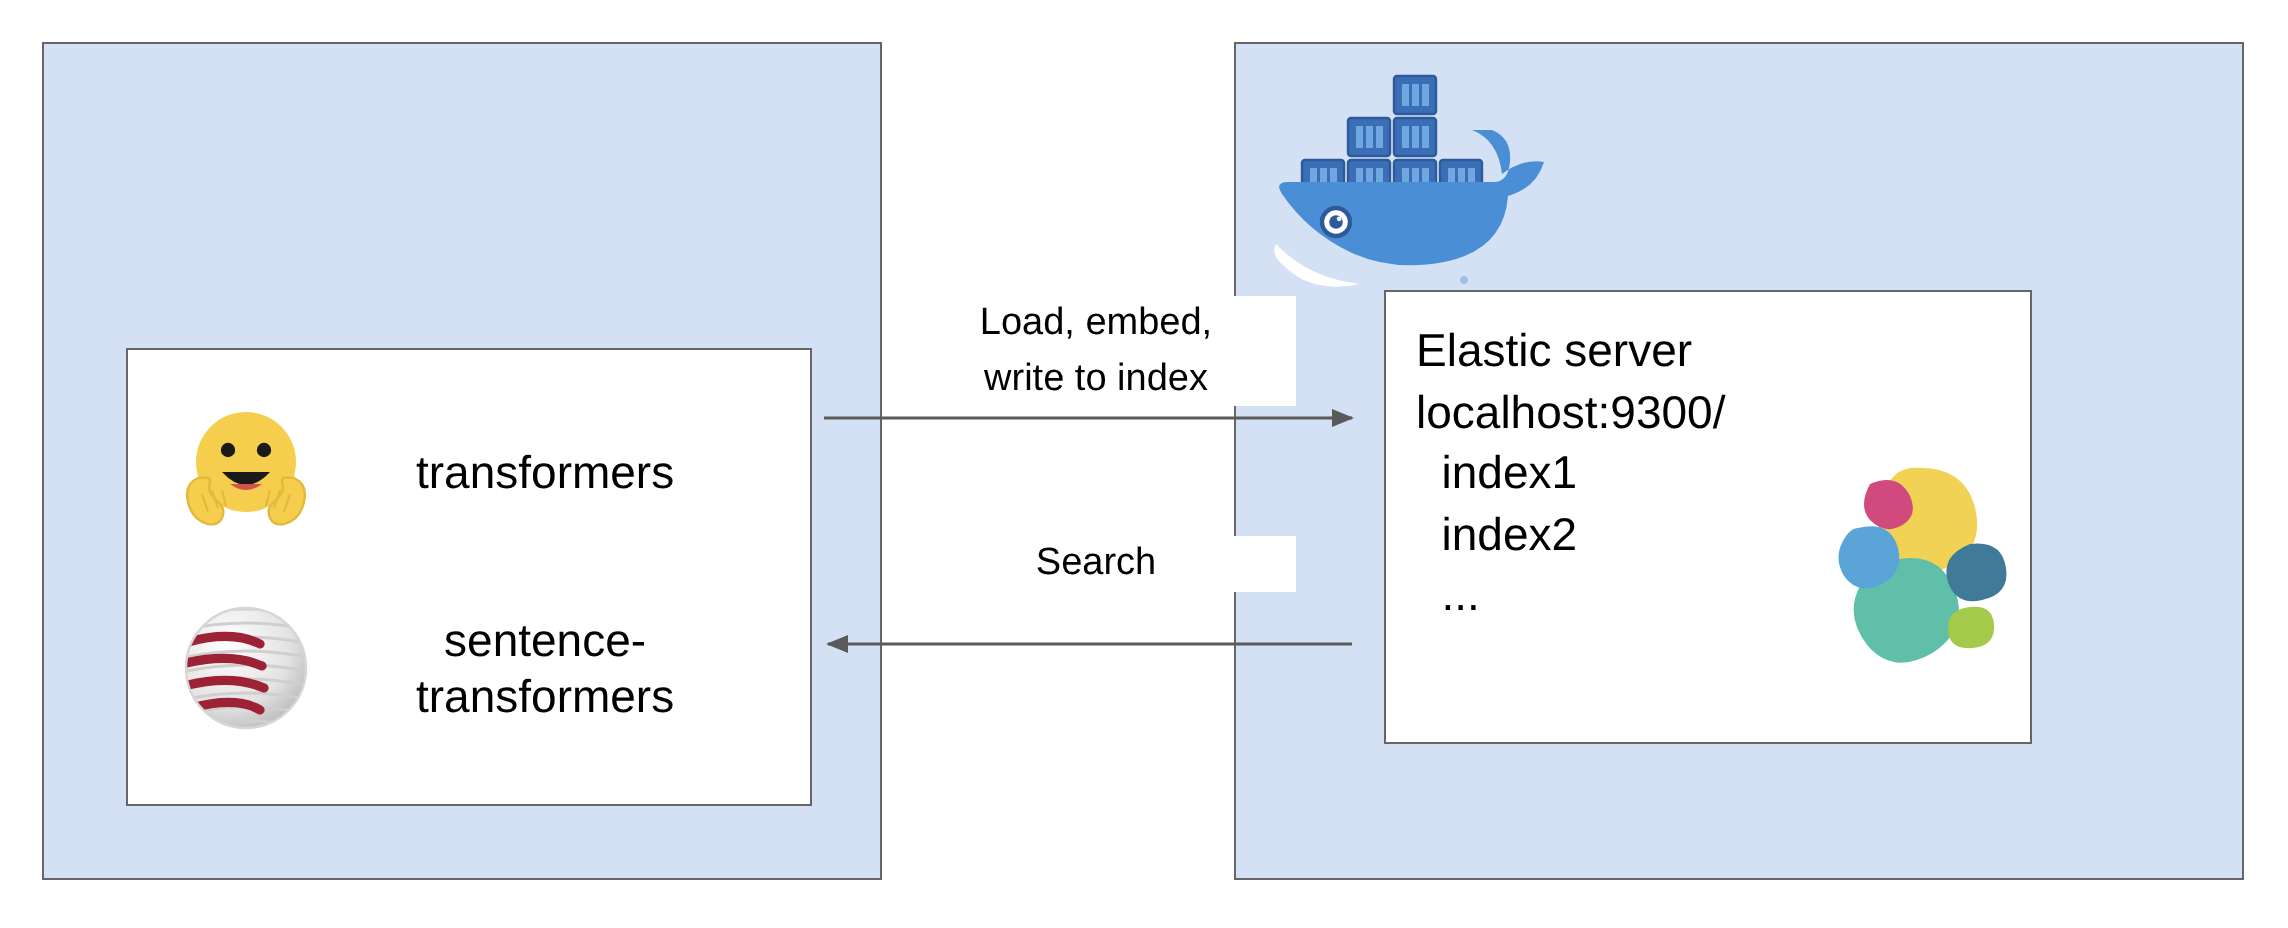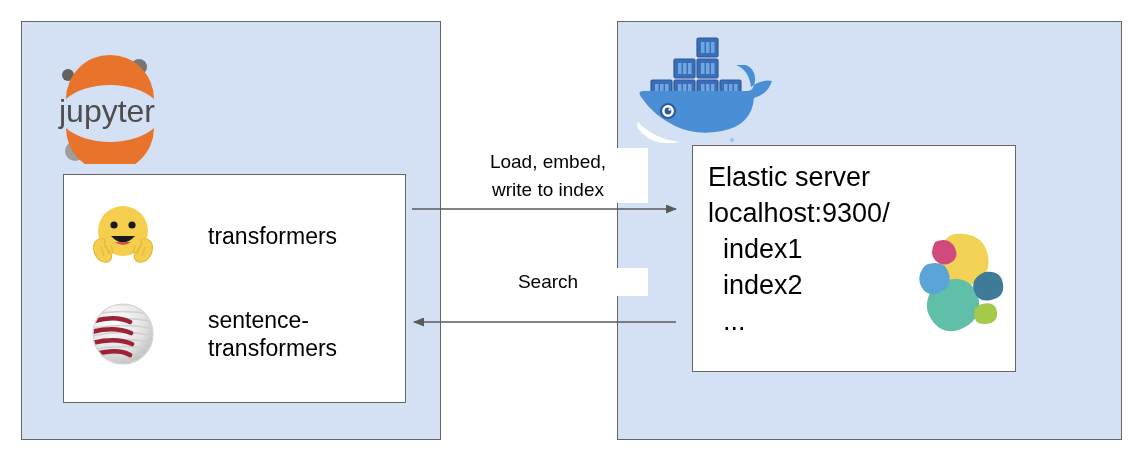--- a/index.html
+++ b/index.html
@@ -84,21 +84,21 @@
     font-size: 23px;
     color: #000000;
     line-height: 1.22;
   }
 
   
   #elastic-text {
     position: absolute;
     left: 708px;
     top: 160px;
-    font-size: 27px;
+    font-size: 23px;
     color: #000000;
     line-height: 1.33;
     white-space: pre;
     z-index: 3;
   }
   #elastic-logo {
     position: absolute;
     left: 903px;
     top: 228px;
     width: 105px;
@@ -126,30 +126,20 @@
   #arrow-label-0 { left: 448px; top: 148px; width: 200px; }
   #arrow-label-1 { left: 448px; top: 268px; width: 200px; }
 </style>
 </head>
 <body>
 
 <div id="canvas">
 
   <div class="panel" id="jupyter-panel">
 
-    <div id="jupyter-logo">
-      <svg viewBox="0 0 112 112" width="112" height="112" xmlns="http://www.w3.org/2000/svg">
-        <circle cx="14" cy="23" r="6" fill="#616161"></circle>
-        <circle cx="85" cy="15" r="8" fill="#767676"></circle>
-        <circle cx="21" cy="99" r="10" fill="#9e9e9e"></circle>
-        <path d="M12 47 A44 44 0 0 1 100 47 A52 30 0 0 0 12 47 Z" fill="#e8732a"></path>
-        <path d="M12 76 A44 44 0 0 0 100 76 A52 30 0 0 1 12 76 Z" fill="#e8732a"></path>
-        <text x="53" y="70" font-family="'Liberation Sans', sans-serif" font-size="32" fill="#4e4e4e" text-anchor="middle">jupyter</text>
-      </svg>
-    </div>
 
     <div class="white-box" id="libs-box"></div>
 
     <div class="lib-row" id="lib-row-0">
       <div class="lib-icon">
         <svg viewBox="0 0 82 82" width="82" height="82" xmlns="http://www.w3.org/2000/svg">
           <circle cx="41" cy="36" r="25" fill="#f6ce4e"></circle>
           <circle cx="32" cy="30" r="3.6" fill="#1a1a1a"></circle>
           <circle cx="50" cy="30" r="3.6" fill="#1a1a1a"></circle>
           <path d="M29 41 Q41 54 53 41 Z" fill="#1a1a1a"></path>
@@ -198,21 +188,21 @@
           </g>
           <g clip-path="url(#stclip)" stroke="#9d2235" stroke-width="4.6" stroke-linecap="round" fill="none">
             <path d="M12 28 q22 -6 36 1"></path>
             <path d="M9 39 q24 -6 40 1"></path>
             <path d="M10 50 q24 -6 40 1"></path>
             <path d="M14 61 q22 -6 34 1"></path>
           </g>
           <circle cx="41" cy="41" r="30" fill="none" stroke="#d6d6d6" stroke-width="1.2"></circle>
         </svg>
       </div>
-      <div class="lib-label" style="white-space:pre;">sentence-
+      <div class="lib-label" style="white-space:pre;text-align:center;">sentence-
 transformers</div>
     </div>
   </div>
 
   <div class="panel" id="docker-panel"></div>
 
   <div id="docker-logo">
     <svg viewBox="0 0 168 120" width="168" height="120" xmlns="http://www.w3.org/2000/svg">
       <g fill="#3a6fb8" stroke="#2e5a99" stroke-width="1.2">
         <rect x="23" y="48" width="21" height="19" rx="1.5"></rect>

